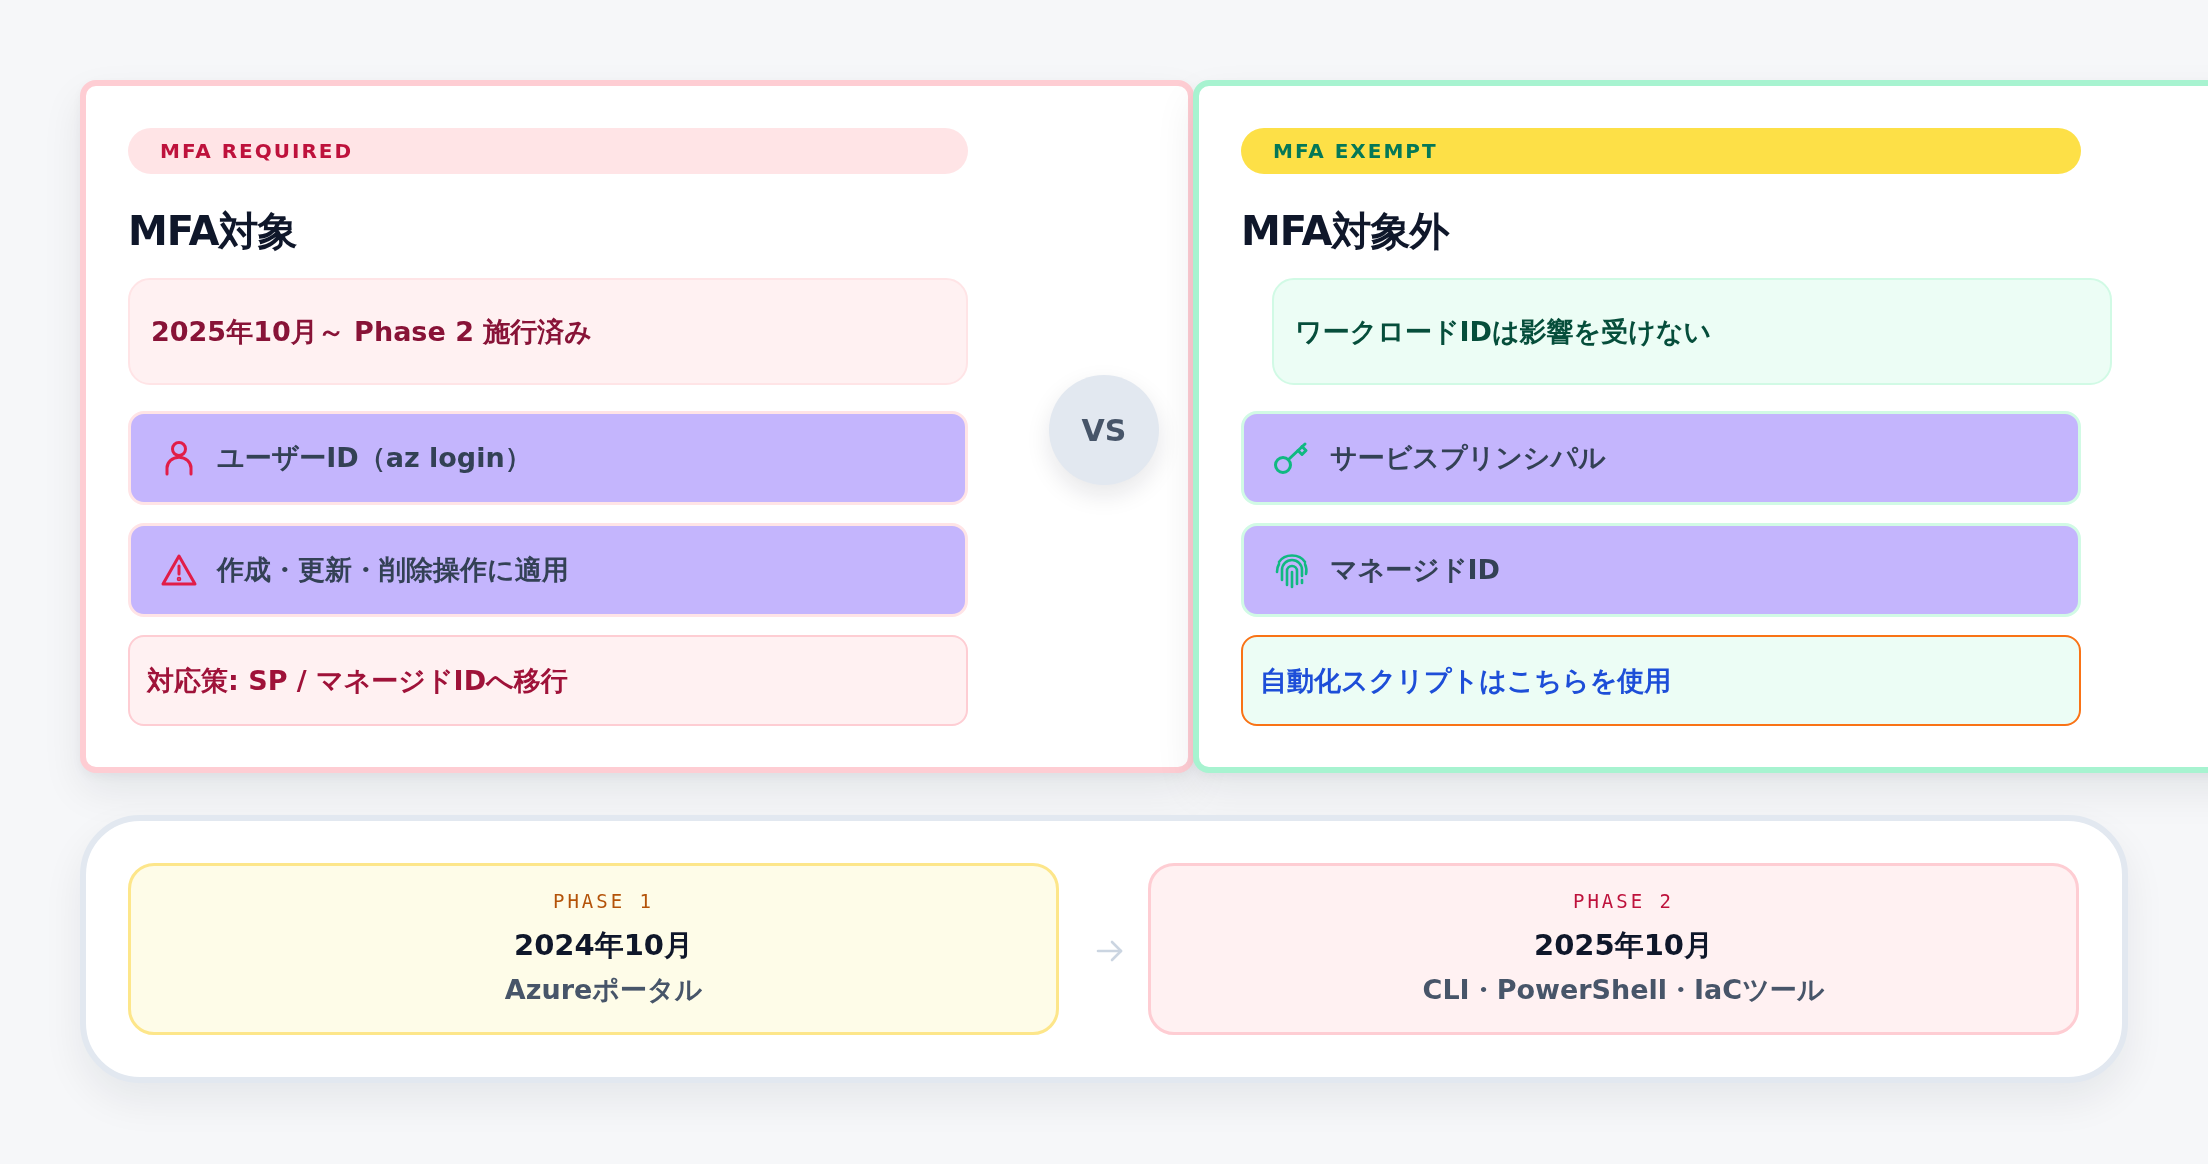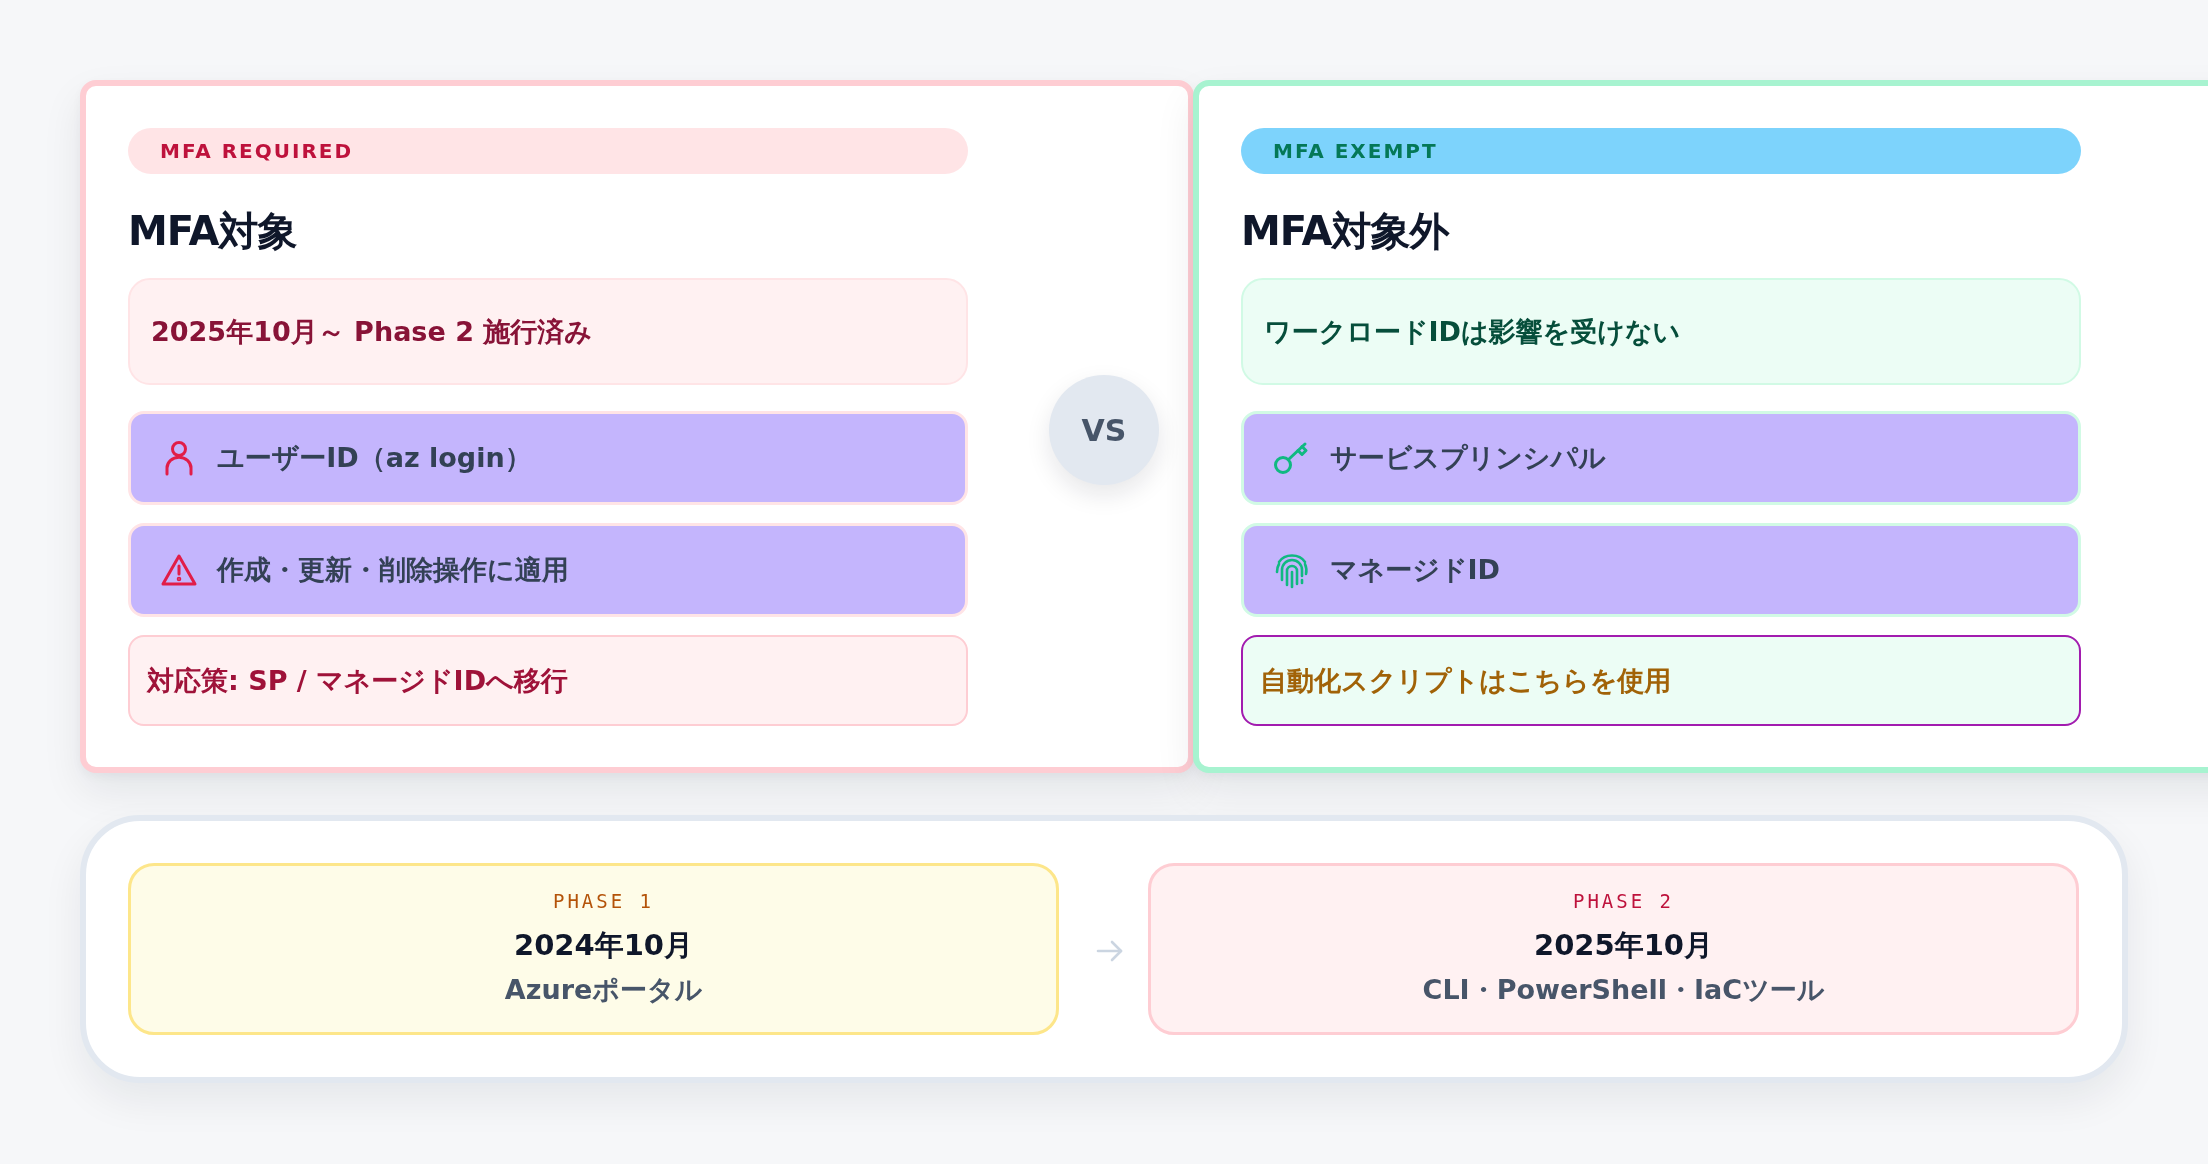--- a/index.html
+++ b/index.html
@@ -13,53 +13,53 @@
   }
   .card.required { left: 80px; border-color: #fecdd3; }
   .card.exempt { left: 1193px; border-color: #a7f3d0; }
 
   .badge {
     position: absolute; left: 42px; top: 42px; width: 840px; height: 46px;
     border-radius: 23px; display: flex; align-items: center; padding-left: 32px;
     font-size: 20px; font-weight: bold; letter-spacing: 2px;
   }
   .required .badge { background: #ffe4e6; color: #be123c; }
-  .exempt .badge { background: #7dd3fc; color: #047857; }
+  .exempt .badge { background: #fde047; color: #047857; }
 
   .title {
     position: absolute; left: 42px; top: 118px;
     font-size: 40px; font-weight: bold; color: #0f172a; letter-spacing: -1px;
   }
 
   .highlight {
     position: absolute; left: 42px; top: 192px; width: 840px; height: 107px;
     border-radius: 22px; display: flex; align-items: center; padding-left: 21px;
     font-size: 27px; font-weight: bold;
   }
   .required .highlight { background: #fff1f2; border: 2px solid #ffe4e6; color: #881337; }
-  .exempt .highlight { background: #ecfdf5; border: 2px solid #d1fae5; color: #064e3b; }
+  .exempt .highlight { background: #ecfdf5; border: 2px solid #d1fae5; color: #064e3b; margin-left: 31px; }
 
   .item {
     position: absolute; left: 42px; width: 840px; height: 94px;
     border-radius: 16px; background: #c4b5fd; display: flex; align-items: center;
     padding-left: 28px; font-size: 27px; font-weight: bold; color: #334155;
   }
   .required .item { border: 3px solid #ffe4e6; }
   .exempt .item { border: 3px solid #d1fae5; }
   .item .icon { width: 40px; height: 40px; margin-right: 18px; display: flex; align-items: center; justify-content: center; }
   .item.i1 { top: 325px; }
   .item.i2 { top: 437px; }
 
   .note {
     position: absolute; left: 42px; top: 549px; width: 840px; height: 91px;
     border-radius: 16px; display: flex; align-items: center; padding-left: 17px;
     font-size: 27px; font-weight: bold;
   }
   .required .note { background: #fff1f2; border: 2px solid #fecdd3; color: #9f1239; }
-  .exempt .note { background: #ecfdf5; border: 2px solid #a21caf; color: #a16207; }
+  .exempt .note { background: #ecfdf5; border: 2px solid #f97316; color: #1d4ed8; }
 
   .vs {
     position: absolute; left: 1049px; top: 375px; width: 110px; height: 110px;
     border-radius: 50%; background: #e2e8f0;
     box-shadow: 0 10px 24px rgba(15,23,42,0.10);
     display: flex; align-items: center; justify-content: center;
     font-size: 30px; font-weight: bold; color: #475569;
   }
 
   .timeline {

